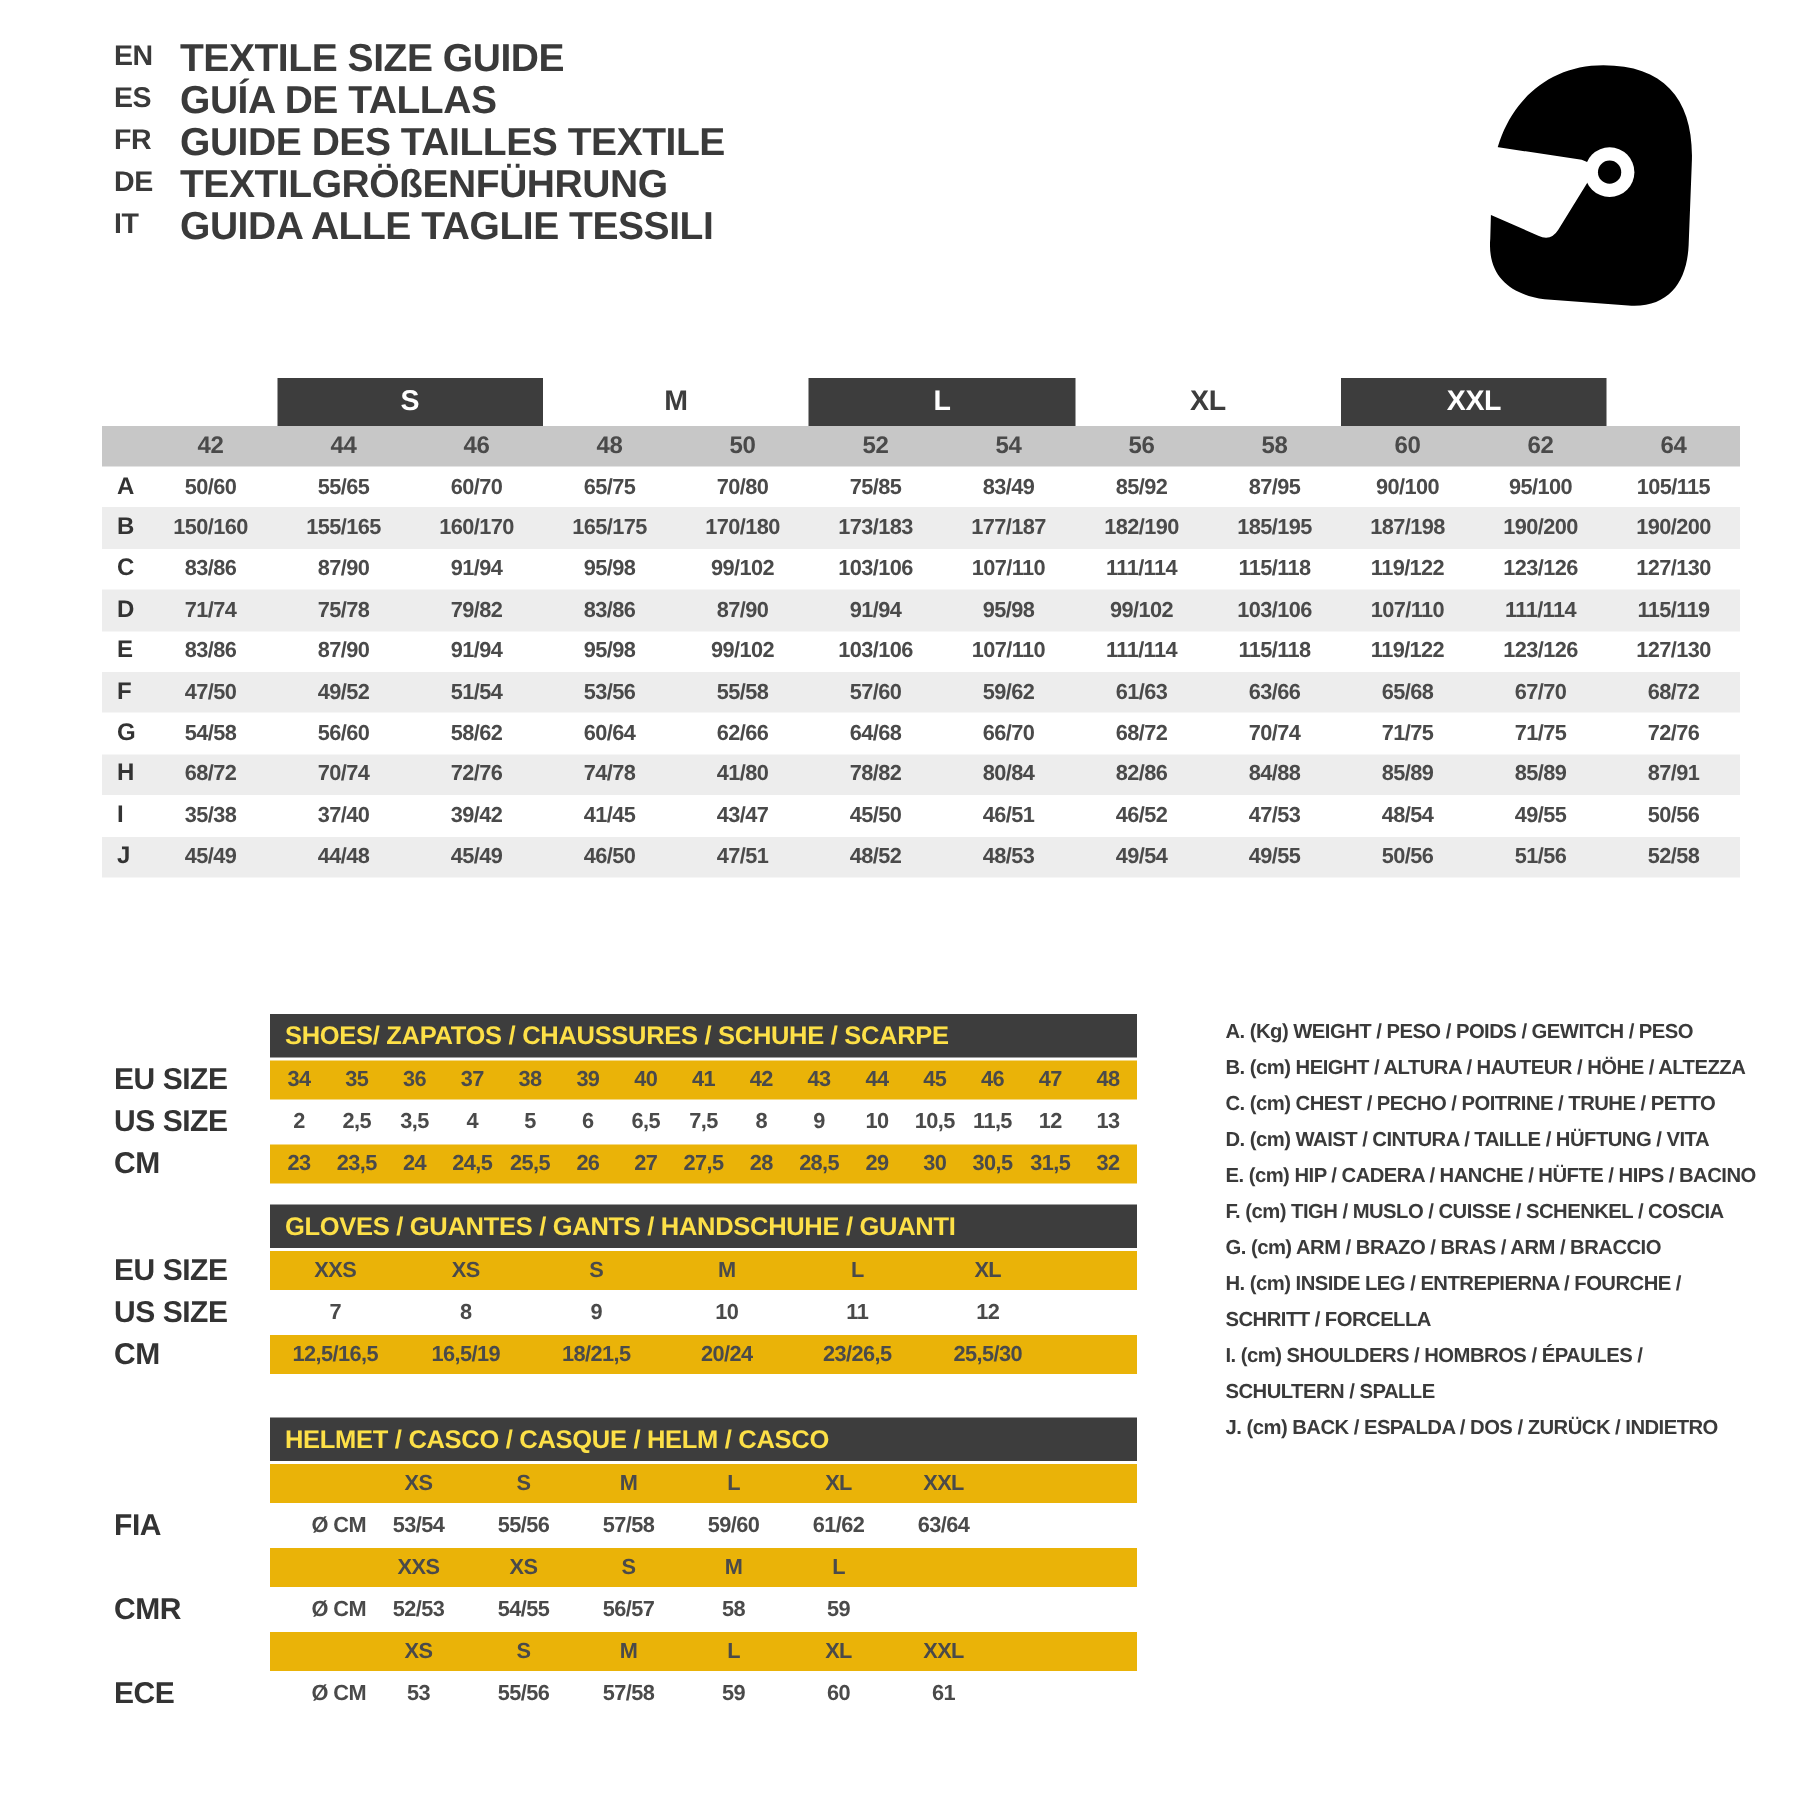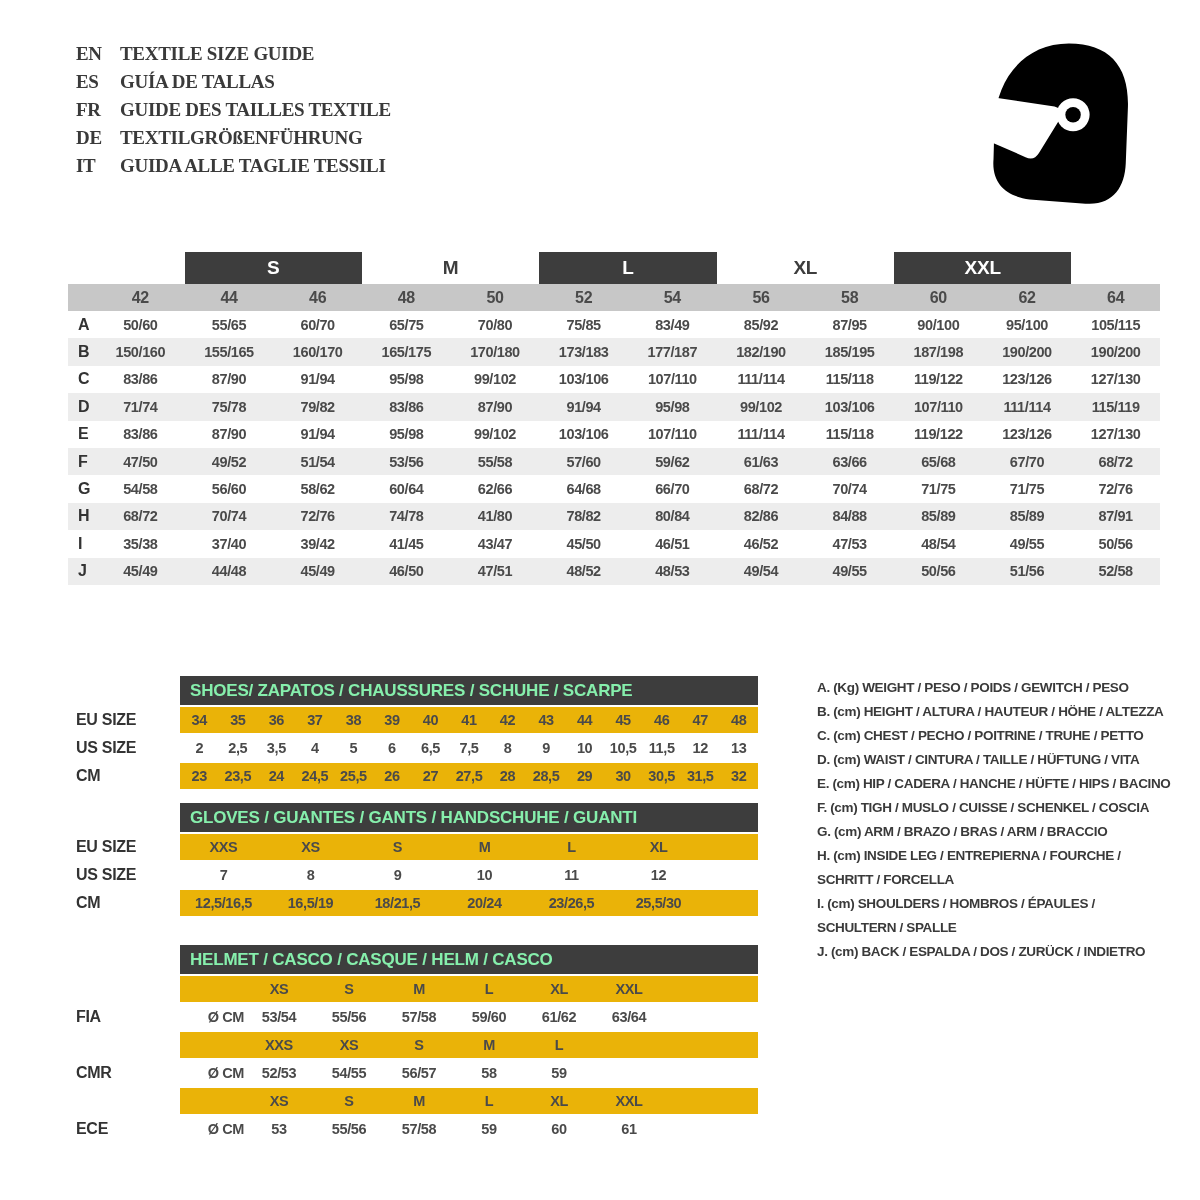--- a/index.html
+++ b/index.html
@@ -1,24 +1,24 @@
 <!DOCTYPE html>
 <html><head>
 <meta charset="utf-8">
 <style>
   * { box-sizing: border-box; margin: 0; padding: 0; }
   html, body { background: #fff; }
   body { font-family: "Liberation Sans", sans-serif; font-weight: bold; color: #3a3a3a; }
   #app { position: relative; width: 1200px; height: 1200px; background: #fff; overflow: hidden; }
 
   
-  .langs { position: absolute; left: 76px; top: 40px; font-family: Liberation Serif, serif; }
+  .langs { position: absolute; left: 76px; top: 24px; }
   .lang-row { display: flex; height: 28px; align-items: center; }
   .lang-code { width: 44px; font-size: 19px; letter-spacing: -0.3px; }
-  .lang-title { font-size: 19px; letter-spacing: -0.3px; text-align: right; }
+  .lang-title { font-size: 26px; letter-spacing: -0.3px; text-align: right; }
 
   
   .helmet-icon { position: absolute; left: 978px; top: 38px; width: 155px; height: 168px; }
 
   
   .main-table { position: absolute; left: 68px; top: 252px; width: 1092px; }
   .size-header { display: grid; grid-template-columns: 28px repeat(12, 1fr); height: 32px; }
   .size-cell { display: flex; align-items: center; justify-content: center;
                font-size: 19px; letter-spacing: -0.2px; color: #3d3d3d; }
   .size-cell.boxed { background: #3d3d3d; color: #fff; }
@@ -29,25 +29,25 @@
   .mrow.alt { background: #ededed; }
   .mrow .rlabel { display: flex; align-items: center; padding-left: 10px; font-size: 16px; color: #333; }
   .mrow .val { display: flex; align-items: center; justify-content: center;
                font-size: 14.5px; color: #4a4a4a; letter-spacing: -0.4px; }
 
   
   .sec { position: absolute; left: 68px; width: 690px; }
   .sec-shoes { top: 676px; }
   .sec-gloves { top: 803px; }
   .sec-helmet { top: 945px; }
-  .sec-title { margin-left: 112px; height: 29px; background: #3d3d3d; color: #86efac;
+  .sec-title { margin-left: 112px; height: 29px; background: #3d3d3d; color: #fde047;
                display: flex; align-items: center; padding-left: 10px;
                font-size: 17px; letter-spacing: -0.2px; }
   .srow { display: grid; grid-template-columns: 112px 1fr; margin-top: 2px; height: 26px; }
-  .srow .slabel { display: flex; align-items: center; padding-left: 8px; font-size: 16px; color: #333; letter-spacing: -0.3px; }
+  .srow .slabel { display: flex; align-items: center; padding-left: 8px; font-size: 20px; color: #333; letter-spacing: -0.3px; }
   .band { display: grid; align-items: center; }
   .band.gray { background: #eab308; }
   .band-shoes { grid-template-columns: repeat(15, 1fr); }
   .band-gloves { grid-template-columns: repeat(6, 1fr); padding-right: 56px; }
   .band-helmet { grid-template-columns: 64px repeat(6, 70px) 1fr; }
   .bval { text-align: center; font-size: 14.5px; color: #4a4a4a; letter-spacing: -0.4px; }
   .bval.unit { text-align: right; padding-left: 8px; }
 
   
   .legend { position: absolute; left: 800px; top: 676px; width: 400px; }

